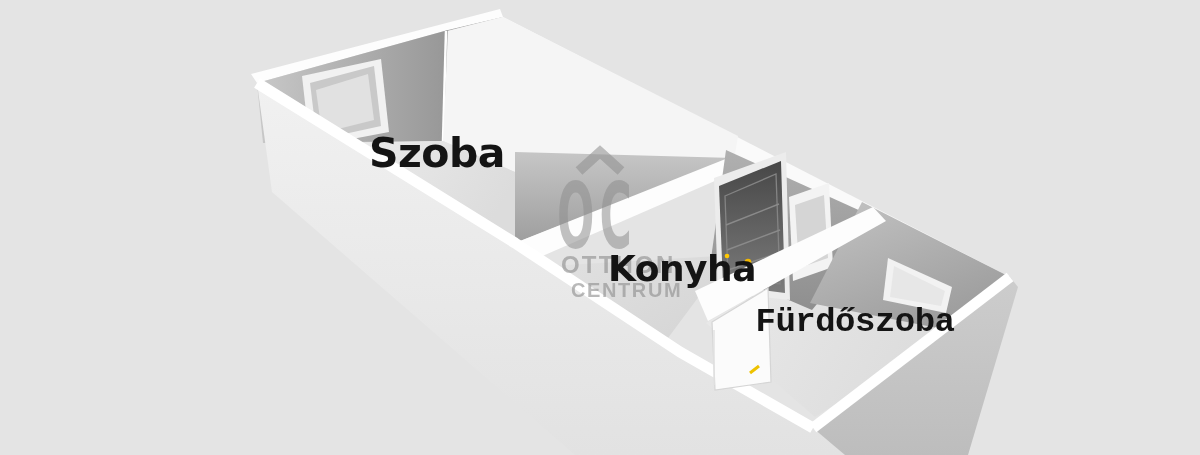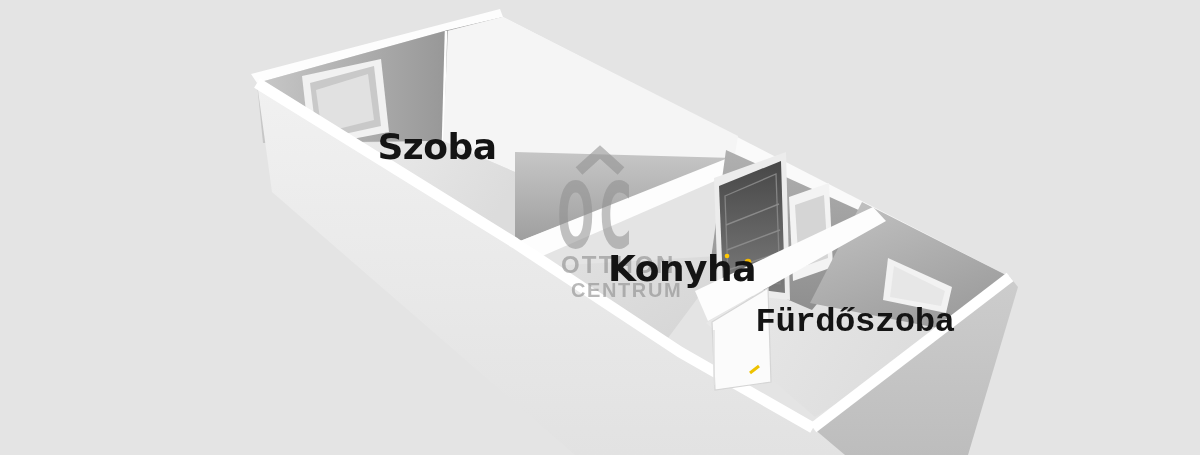--- a/index.html
+++ b/index.html
@@ -2,21 +2,21 @@
 <html><head>
 <meta charset="utf-8">
 <style>
   html,body{margin:0;padding:0;background:#e4e4e4;}
   .stage{position:relative;width:1200px;height:455px;overflow:hidden;background:#ffffff;
          font-family:"Liberation Sans",sans-serif;}
   .stage svg{position:absolute;left:0;top:0;}
   .room-label{position:absolute;transform:translate(-50%,-50%);font-weight:700;
               color:#141414;white-space:nowrap;letter-spacing:-0.5px;
               font-family:"DejaVu Sans","Liberation Sans",sans-serif;}
-  #label-szoba{left:437px;top:146px;font-size:36px;}
+  #label-szoba{left:437px;top:153px;font-size:41px;}
   #label-konyha{left:682px;top:268px;font-size:36px;}
   #label-furdoszoba{left:855px;top:322px;font-size:34px;font-family:Liberation Mono, monospace;}
   .wm-text{position:absolute;color:#8f8f8f;opacity:.62;font-weight:700;
            font-family:"Liberation Sans",sans-serif;white-space:nowrap;}
   #wm-line1{left:561px;top:251px;font-size:24px;letter-spacing:2.2px;}
   #wm-line2{left:560px;top:279px;font-size:20px;letter-spacing:1.6px;margin-left:11px;}
 </style>
 </head>
 <body>
 

